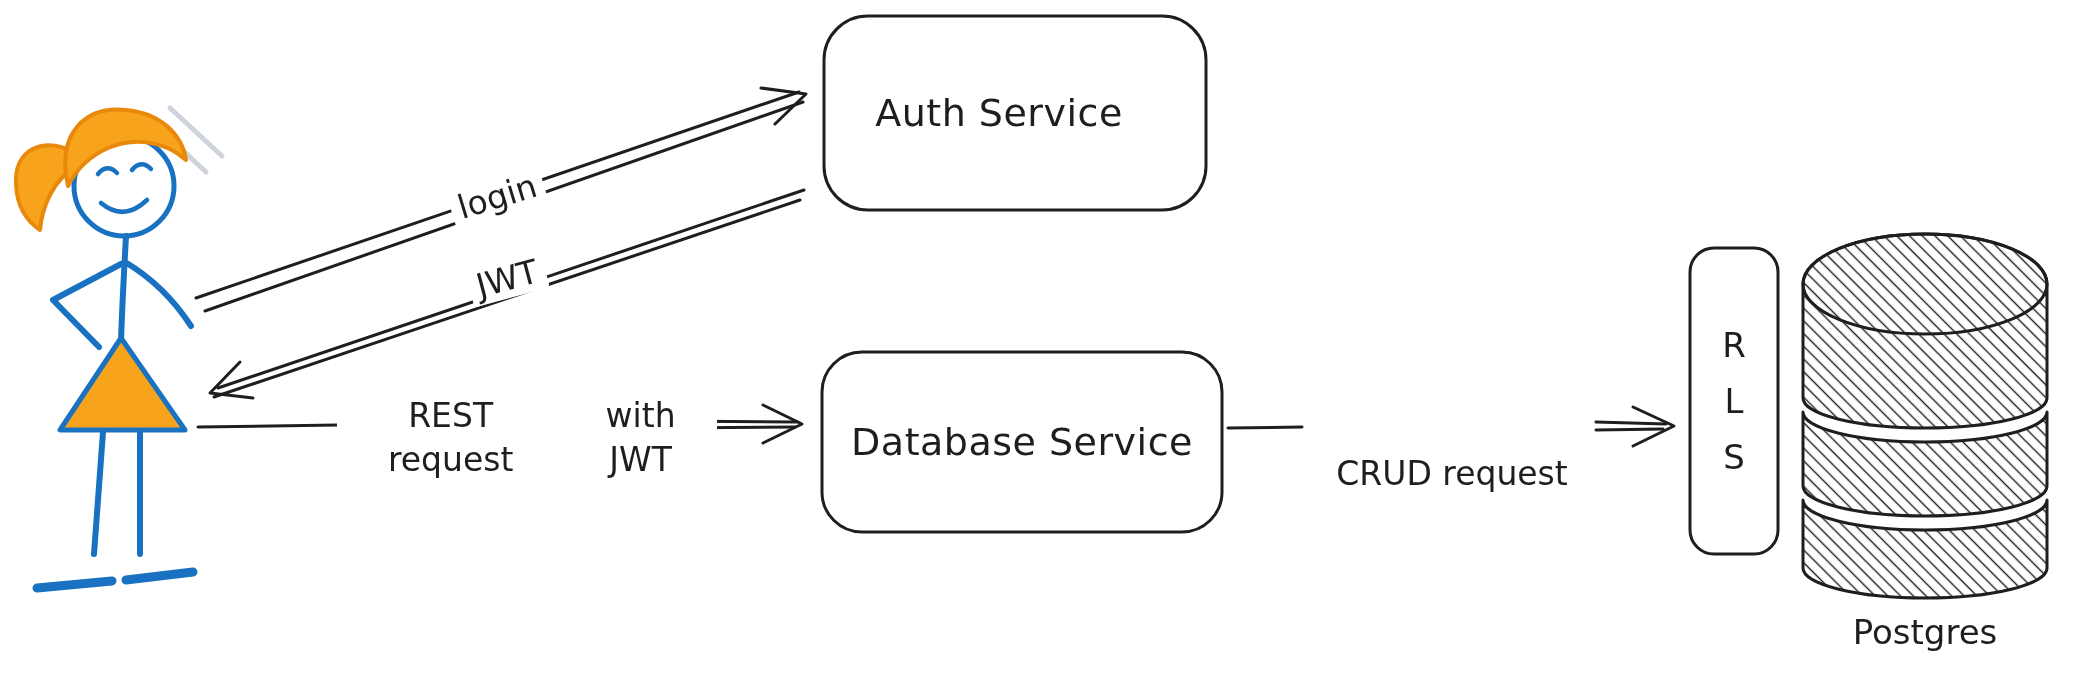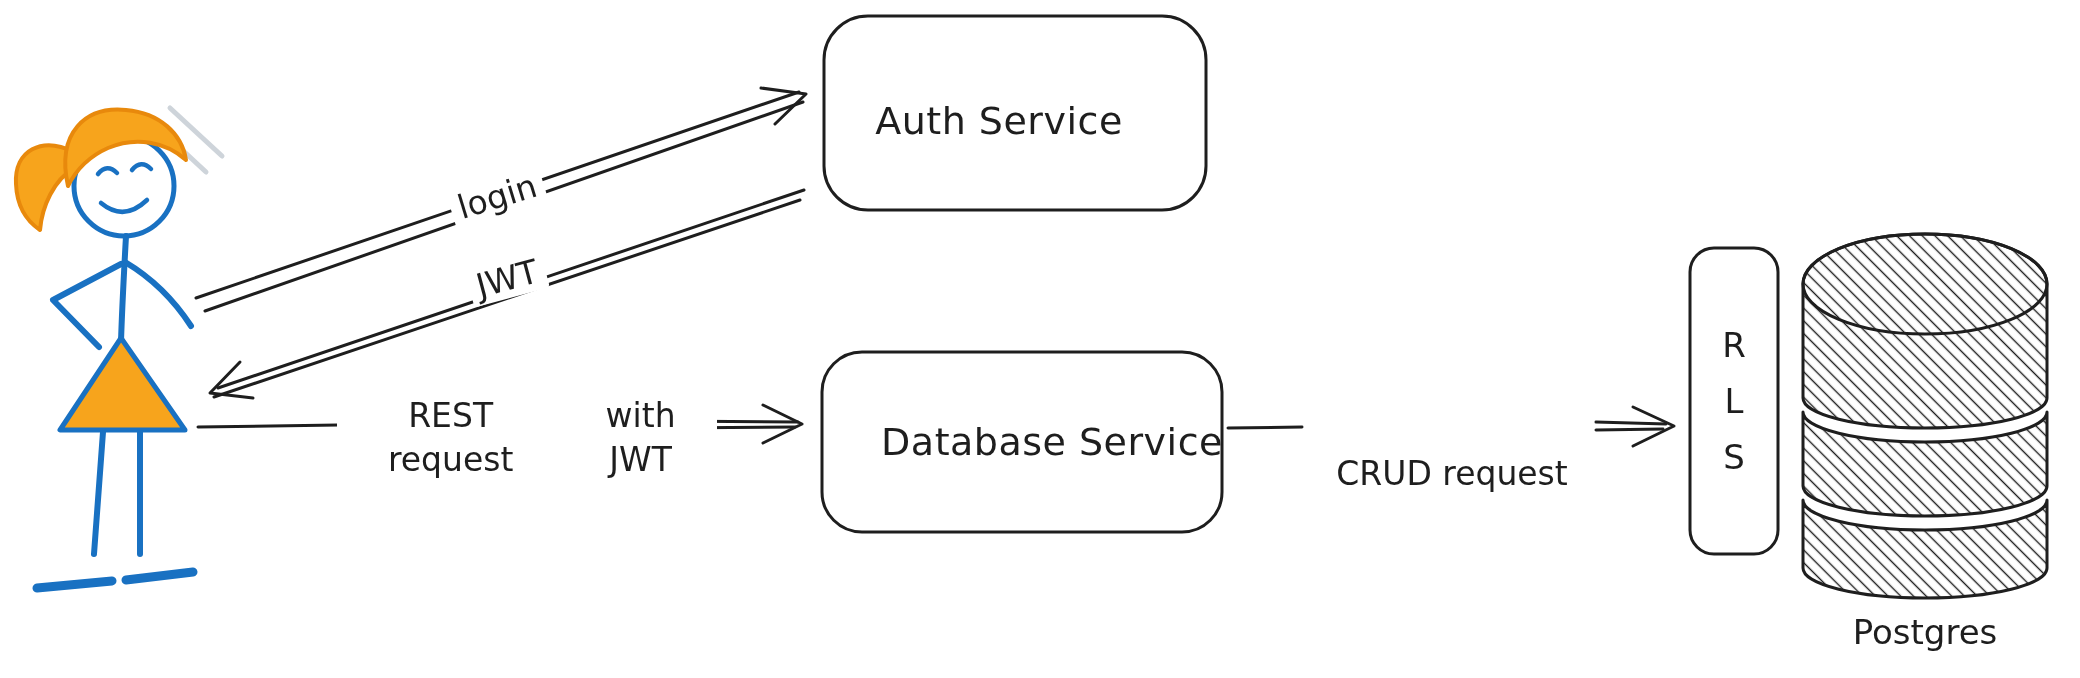--- a/index.html
+++ b/index.html
@@ -92,25 +92,25 @@
     <rect x="1690" y="248" width="88" height="306" rx="24" fill="#ffffff" stroke="#1e1e1e" stroke-width="3"></rect>
 
     <g stroke="#1e1e1e" stroke-width="3" stroke-linejoin="round">
       <path d="M 1803 284 A 122 50 0 0 1 2047 284 L 2047 398 A 122 30 0 0 1 1803 398 Z" fill="url(#hatch)"></path>
       <path d="M 1803 412 A 122 30 0 0 0 2047 412 L 2047 486 A 122 30 0 0 1 1803 486 Z" fill="url(#hatch)"></path>
       <path d="M 1803 500 A 122 30 0 0 0 2047 500 L 2047 568 A 122 30 0 0 1 1803 568 Z" fill="url(#hatch)"></path>
       <ellipse cx="1925" cy="284" rx="122" ry="50" fill="none"></ellipse>
     </g>
   </svg>
 
-  <div class="lbl node-label" style="left:824px; top:24px; width:350px; height:194px;">
+  <div class="lbl node-label" style="left:824px; top:16px; width:350px; height:194px;">
     <span>Auth Service</span>
   </div>
 
-  <div class="lbl node-label" style="left:822px; top:352px; width:400px; height:180px;padding-left:30px;">
+  <div class="lbl node-label" style="left:822px; top:352px; width:400px; height:180px;">
     <span>Database Service</span>
   </div>
 
   <div class="lbl rls-stack" style="left:1690px; top:248px; width:88px; height:306px;">
     <span>R</span>
     <span>L</span>
     <span>S</span>
   </div>
 
   <div class="lbl pg-label" style="left:1775px; top:608px; width:300px; height:48px;">

